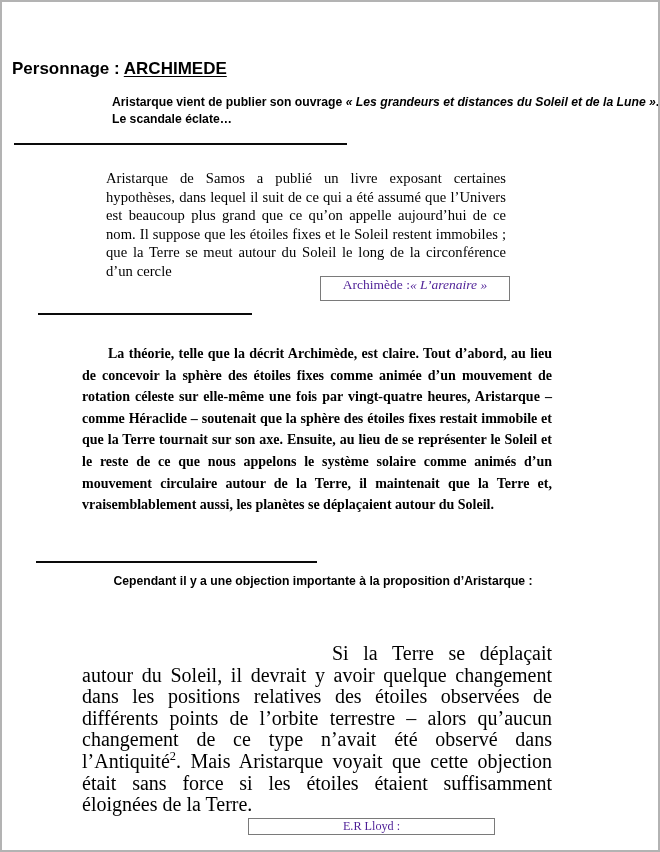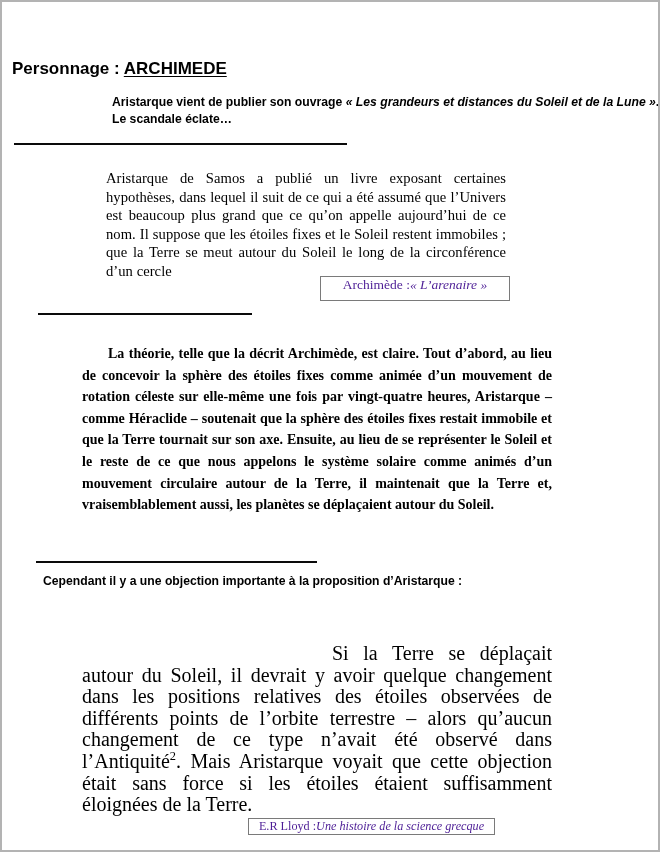--- a/index.html
+++ b/index.html
@@ -124,20 +124,21 @@
   .objection-lead {
     position: absolute;
     left: 41px;
     top: 572px;
     width: 560px;
     font-family: "Liberation Sans", sans-serif;
     font-size: 12.2px;
     font-weight: bold;
     color: #000;
     white-space: nowrap;
+    text-align: center;
   }
 
   
   .source-box {
     position: absolute;
     box-sizing: border-box;
     border: 1px solid #7a7a7a;
     background: #ffffff;
     font-family: "Liberation Serif", "DejaVu Serif", serif;
     color: #4c1d95;
@@ -193,16 +194,15 @@
   <div class="rule rule-3"></div>
 
   <div class="objection-lead">Cependant il y a une objection importante à la proposition d’Aristarque :</div>
 
   <div class="serif-block body-objection">
     <span>Si la Terre se déplaçait autour du Soleil, il devrait y avoir quelque changement dans les positions relatives des étoiles observées de différents points de l’orbite terrestre – alors qu’aucun changement de ce type n’avait été observé dans l’Antiquité</span><sup>2</sup><span>. Mais Aristarque voyait que cette objection était sans force si les étoiles étaient suffisamment éloignées de la Terre.</span>
   </div>
 
   <div class="source-box source-lloyd">
     <span>E.R Lloyd : </span>
-      <i>Une histoire de la science grecque</i>
   </div>
 
 </div>
 
 </body></html>

